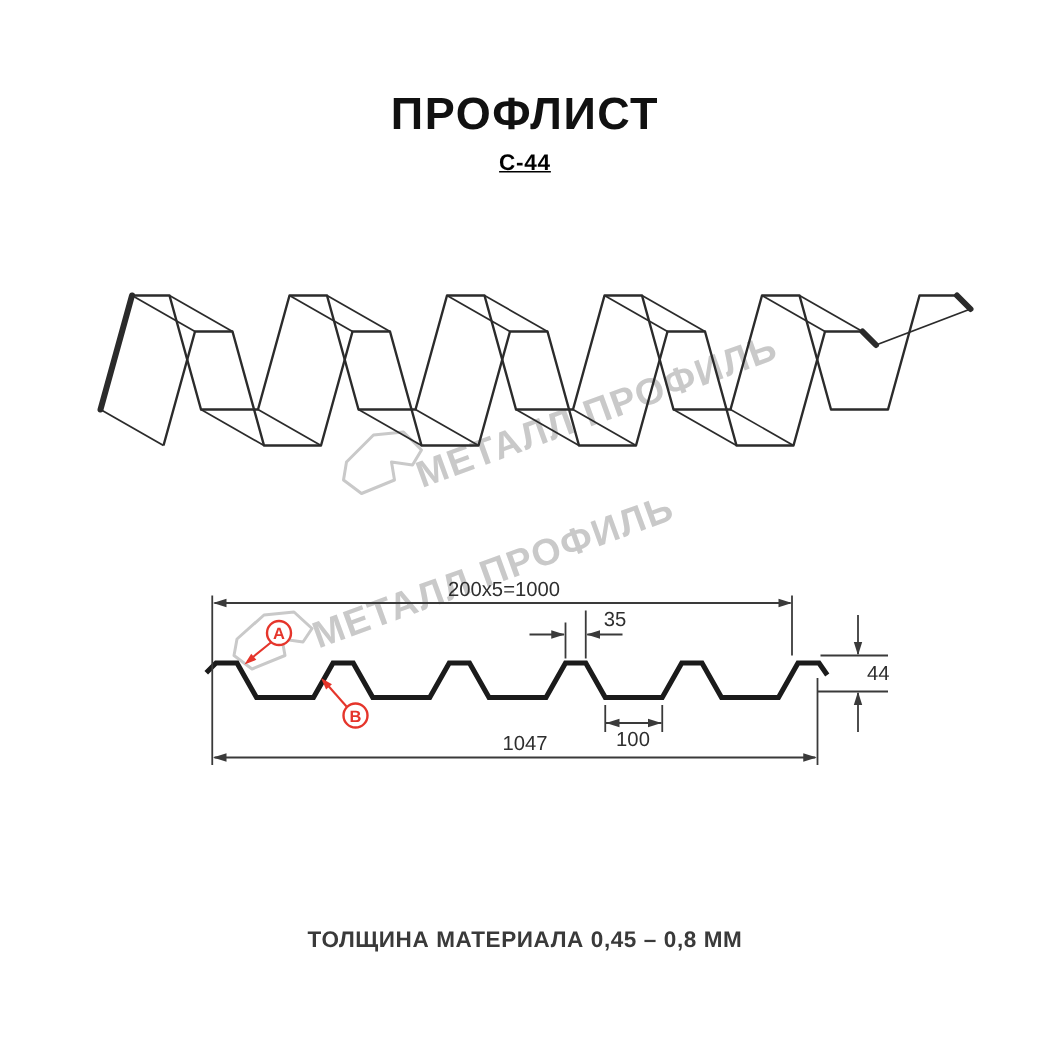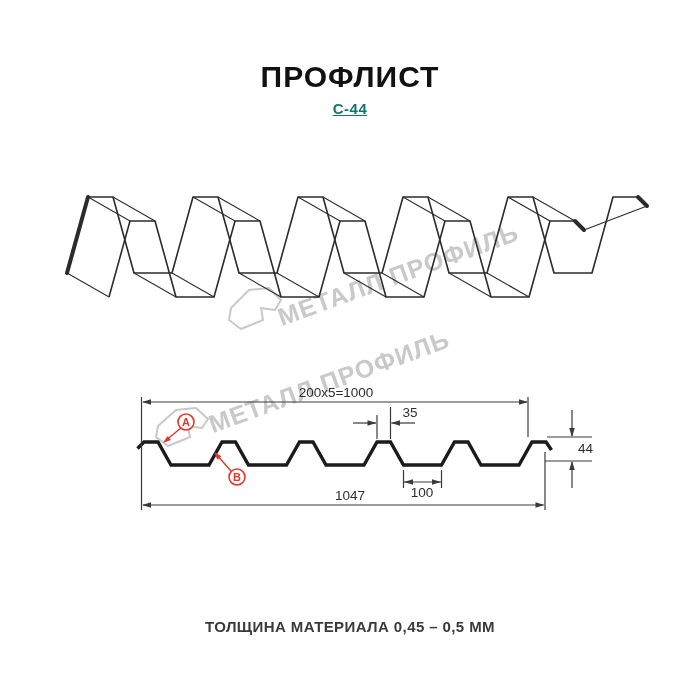--- a/index.html
+++ b/index.html
@@ -12,21 +12,21 @@
   *{margin:0;padding:0;box-sizing:border-box;}
   body{background:#ffffff;font-family:"Liberation Sans", sans-serif;}
   .page{position:relative;width:700px;height:700px;background:#ffffff;overflow:hidden;padding-left:48px;}
 
   .title{
     position:absolute;left:0;top:60px;width:700px;text-align:center;
     font-size:30px;font-weight:bold;letter-spacing:1px;color:#111;
   }
   .subtitle{
     position:absolute;left:0;top:100px;width:700px;text-align:center;
-    font-size:15px;font-weight:bold;letter-spacing:.5px;color:#0f766e;text-decoration:underline;
+    font-size:15px;font-weight:bold;letter-spacing:.5px;color:#000000;text-decoration:underline;
   }
   .footer-note{
     position:absolute;left:0;top:618px;width:700px;text-align:center;
     font-size:15px;font-weight:bold;letter-spacing:.4px;color:#3a3a3a;
   }
 
   .watermark{
     position:absolute;color:var(--wm);font-weight:bold;white-space:nowrap;
     font-size:25px;line-height:25px;letter-spacing:1px;
     transform:rotate(-20deg);transform-origin:0 100%;
@@ -165,14 +165,14 @@
 
       <g>
         <line class="red-line" x1="231" y1="471" x2="216" y2="454"></line>
         <polygon class="red-arrow" points="214,452 221.3,456.2 217.4,459.7"></polygon>
         <circle class="red-circle" cx="237" cy="477" r="8"></circle>
         <text class="red-letter" x="237" y="481">В</text>
       </g>
     </g>
   </svg>
 
-  <div class="footer-note">ТОЛЩИНА МАТЕРИАЛА 0,45 – 0,5 ММ</div>
+  <div class="footer-note">ТОЛЩИНА МАТЕРИАЛА 0,45 – 0,8 ММ</div>
 </div>
 
 </body></html>

